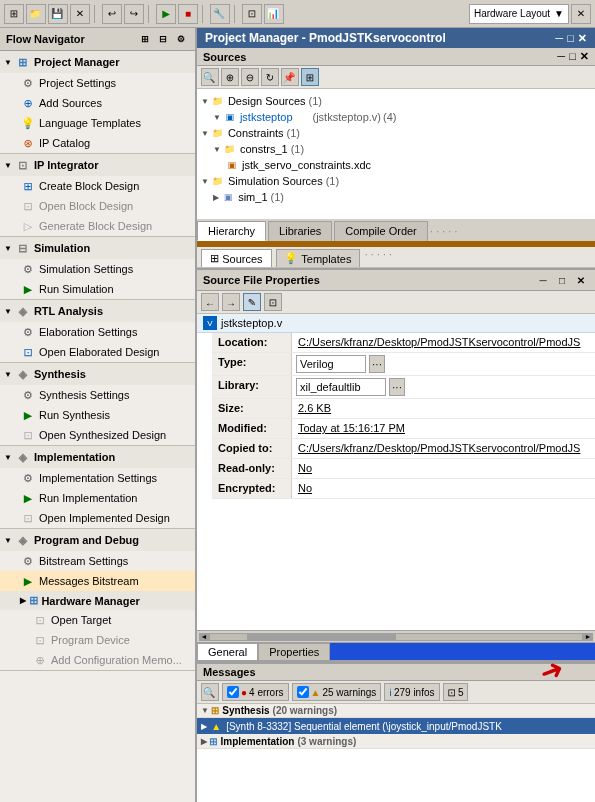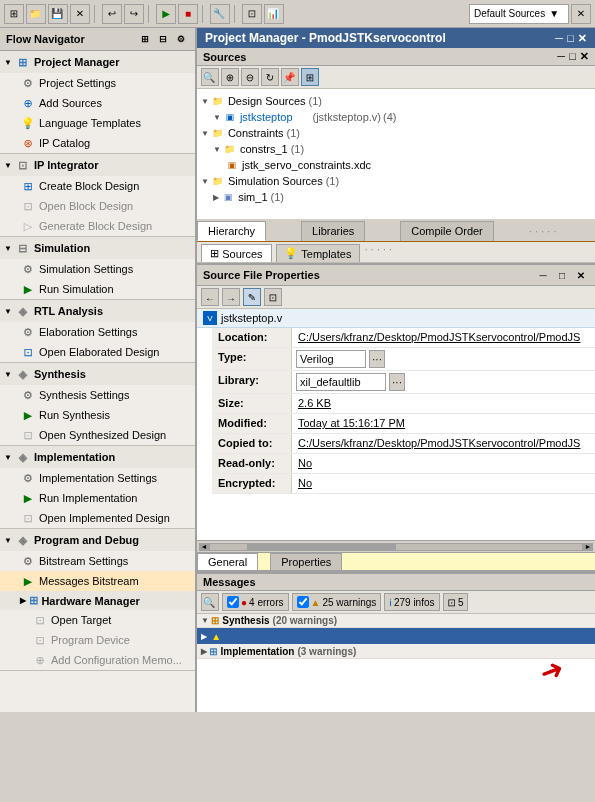--- a/index.html
+++ b/index.html
@@ -47,21 +47,21 @@
       display: flex;
       align-items: center;
       padding: 0 4px;
       font-size: 10px;
       min-width: 100px;
     }
 
     
     .main-layout {
       display: flex;
-      height: 684px;
+      height: 774px;
     }
 
     
     .left-panel {
       width: 197px;
       background: #f0ede8;
       border-right: 2px solid #a0a0a0;
       overflow-y: auto;
       flex-shrink: 0;
     }
@@ -237,23 +237,22 @@
       justify-content: center;
       font-size: 9px;
     }
     
     .icon-folder { color: #d4a000; }
 
     
     .tab-bar {
       display: flex;
       background: #d4d0c8;
-      border-bottom: 1px solid #a16207;
+      border-bottom: 6px solid #a16207;
       padding-top: 2px;
-      gap: 33px;
     }
     .tab {
       padding: 3px 10px;
       cursor: pointer;
       font-size: 11px;
       background: #c8c4bc;
       border: 1px solid #a0a0a0;
       border-bottom: none;
       margin-right: 2px;
     }
@@ -417,23 +416,22 @@
       display: flex;
       align-items: center;
       justify-content: center;
       cursor: pointer;
       font-size: 10px;
     }
 
     
     .bottom-tabs {
       display: flex;
-      background: #fef9c3;
+      background: #1d4ed8;
       border-top: 1px solid #a0a0a0;
-      gap: 12px;
     }
     .btab {
       padding: 2px 10px;
       cursor: pointer;
       font-size: 11px;
       background: white;
       border: 1px solid #a0a0a0;
       border-bottom: none;
     }
     .btab.inactive {
@@ -568,21 +566,21 @@
   <div class="toolbar-separator"></div>
   <div class="toolbar-btn" style="color:#007700;">▶</div>
   <div class="toolbar-btn" style="color:#cc0000;">■</div>
   <div class="toolbar-separator"></div>
   <div class="toolbar-btn">🔧</div>
   <div class="toolbar-separator"></div>
   <div class="toolbar-btn">⊡</div>
   <div class="toolbar-btn">📊</div>
   <div style="flex:1"></div>
   <div class="toolbar-dropdown">
-    <span>Default Sources</span>
+    <span>Hardware Layout</span>
     <span style="margin-left:4px;">▼</span>
   </div>
   <div class="toolbar-btn">✕</div>
 </div>
 
 <div class="main-layout">
 
   <div class="left-panel">
     <div class="flow-nav-header">
       <span>Flow Navigator</span>
@@ -964,20 +962,21 @@
         <div class="msg-section-header">
           <span class="msg-expand">▼</span>
           <span class="item-icon" style="color:#c08000; margin-right:3px;">⊞</span>
           <span>Synthesis</span>
           <span style="color:#606060; margin-left:3px;">(20 warnings)</span>
         </div>
 
         <div class="msg-item msg-section-selected">
           <span class="msg-expand" style="color:white;">▶</span>
           <span class="msg-icon" style="color:#ffdd00;">▲</span>
+          <span>[Synth 8-3332] Sequential element (\joystick_input/PmodJSTK</span>
         </div>
 
         <div class="msg-section-header">
           <span class="msg-expand">▶</span>
           <span class="item-icon" style="color:#4080c0; margin-right:3px;">⊞</span>
           <span>Implementation</span>
           <span style="color:#606060; margin-left:3px;">(3 warnings)</span>
         </div>
       </div>
     </div>

